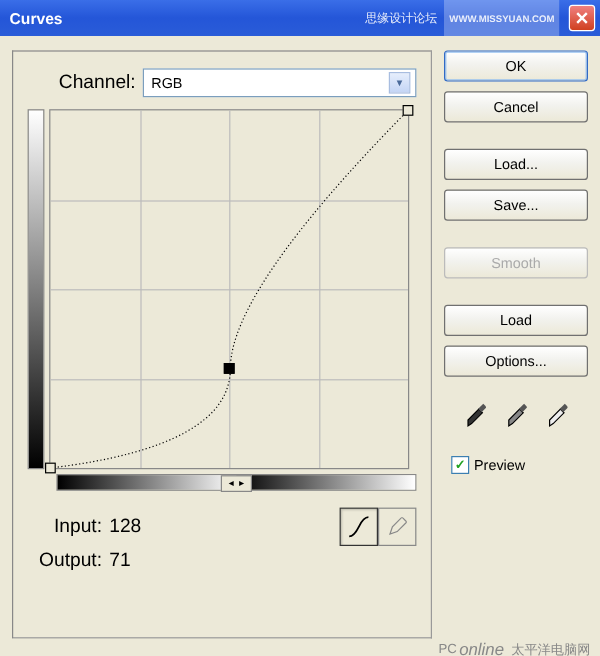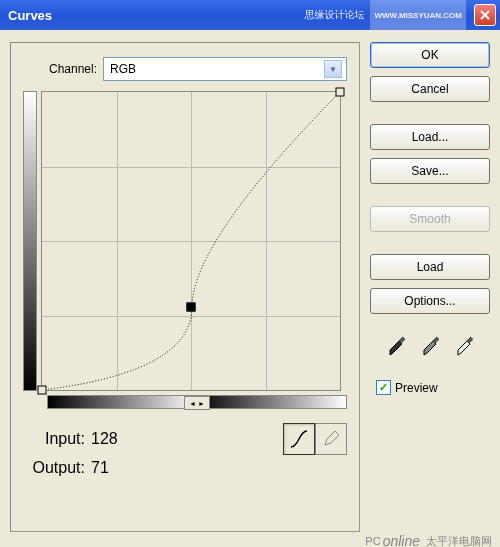--- a/index.html
+++ b/index.html
@@ -69,21 +69,21 @@
   box-sizing: border-box;
   height: 490px;
 }
 .channel-row {
   display: flex;
   align-items: center;
   gap: 6px;
   margin-bottom: 10px;
   padding-left: 26px;
 }
-.channel-label { font-size: 12px; }
+.channel-label { font-size: 16px; }
 .channel-select {
   flex: 1;
   height: 22px;
   background: #fff;
   border: 1px solid #7b9ebd;
   display: flex;
   align-items: center;
   padding: 0 4px 0 6px;
   font-size: 12px;
   justify-content: space-between;

